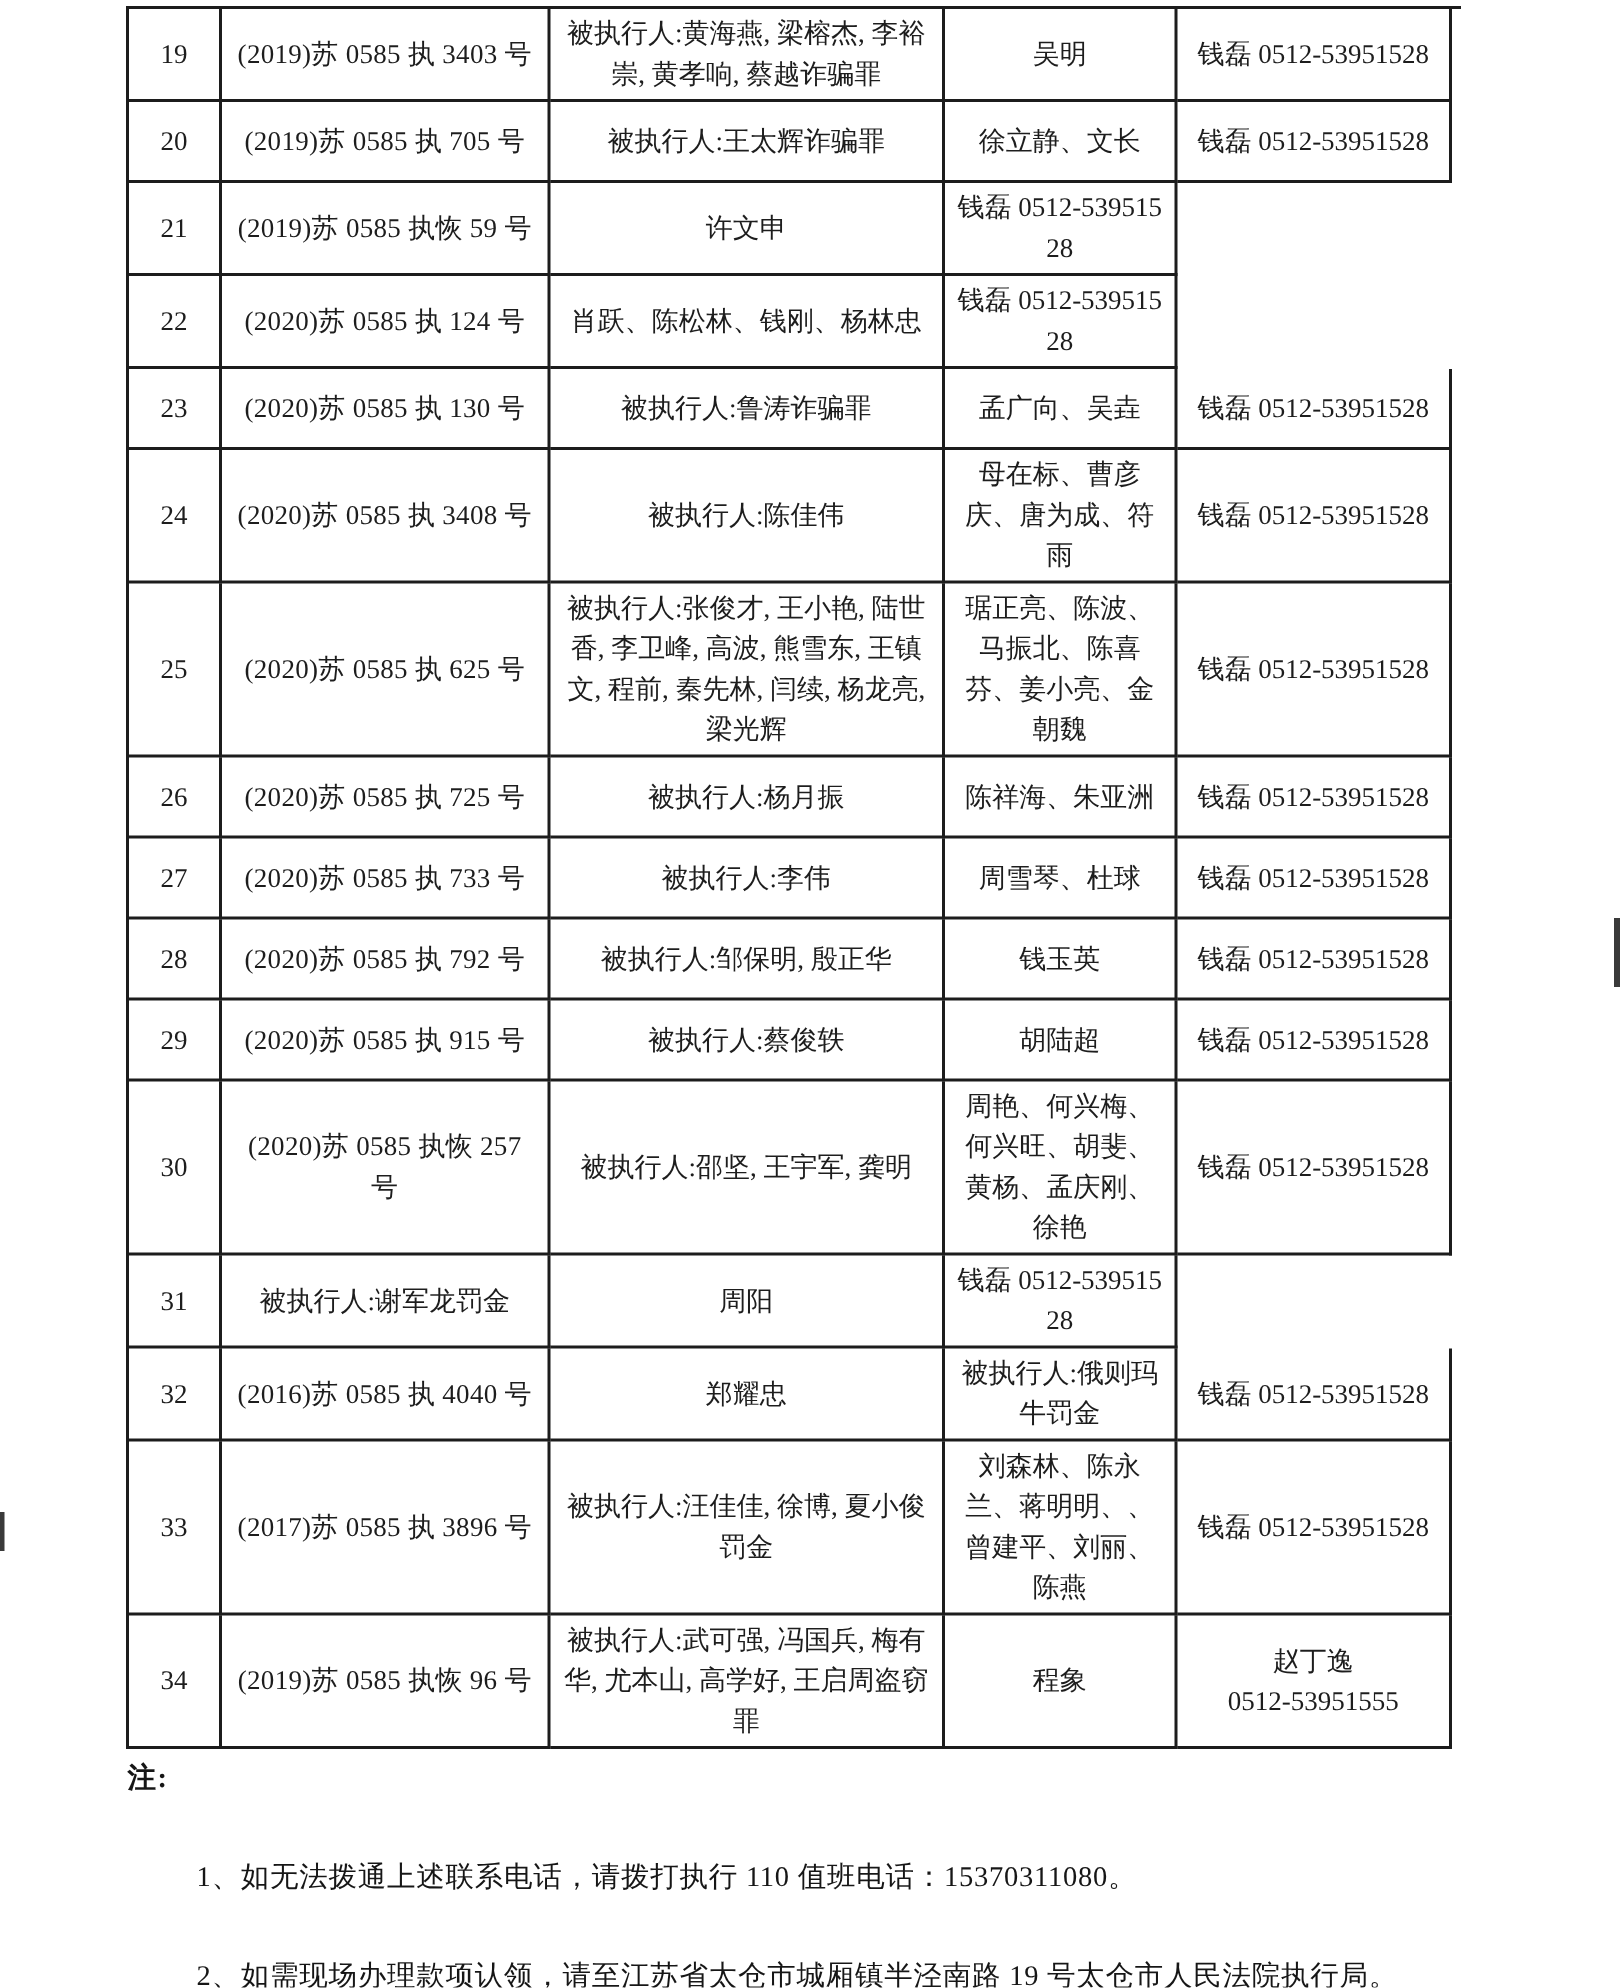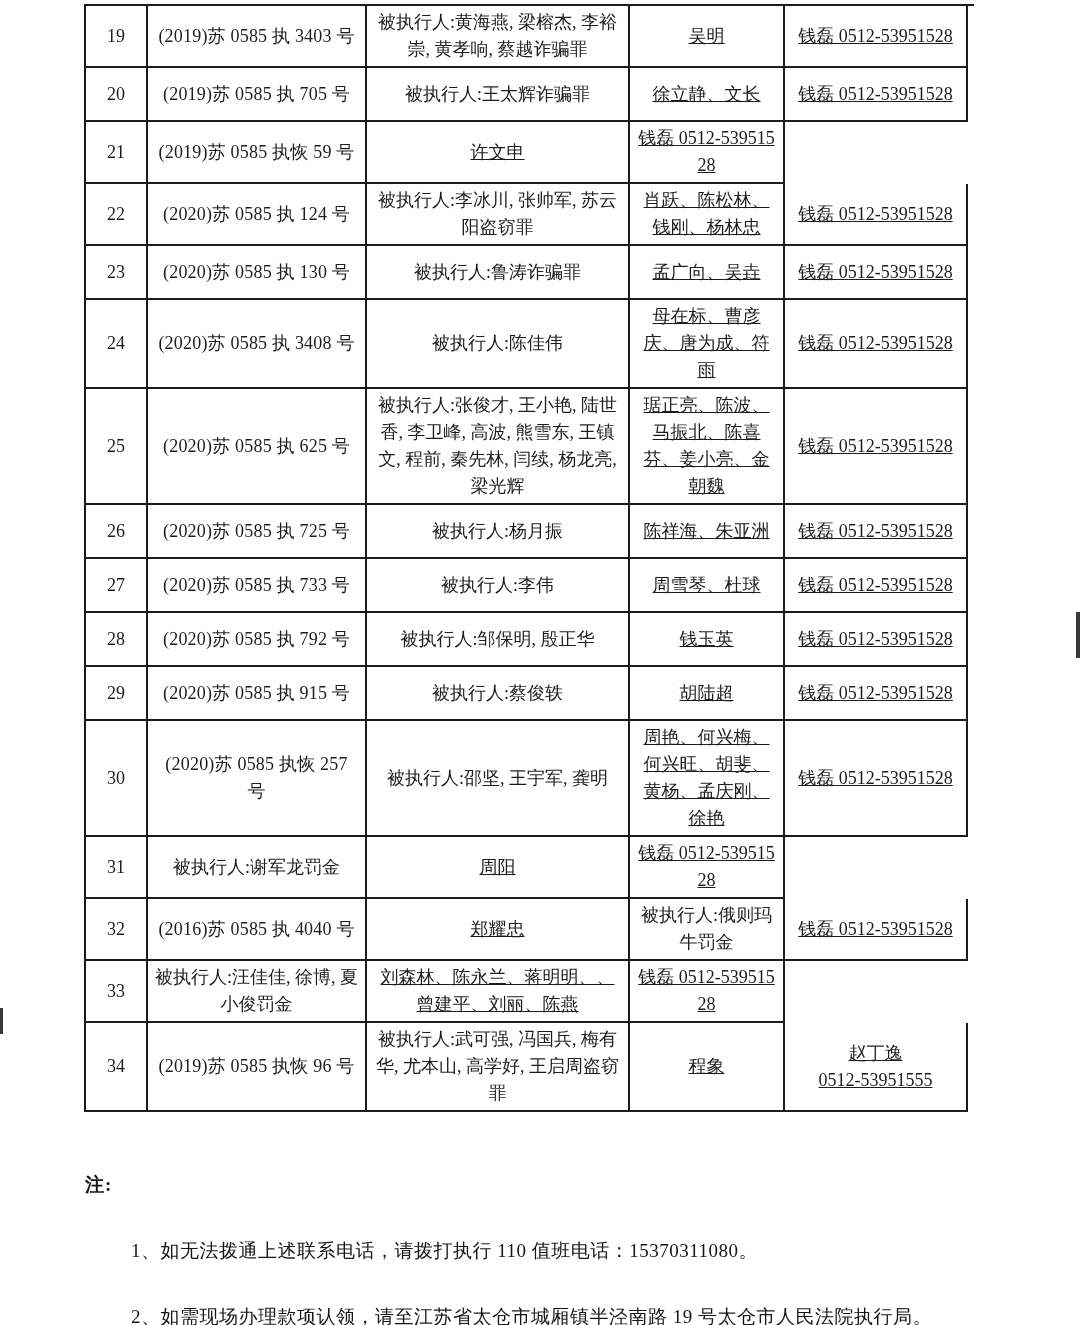--- a/index.html
+++ b/index.html
@@ -39,21 +39,20 @@
     justify-content: center;
     text-align: center;
     font-size: 18px;
     line-height: 27px;
     padding: 3px 6px;
     box-sizing: border-box;
     word-break: break-all;
   }
   .col-claimant, .col-contact {
     white-space: pre-line;
-    text-decoration: underline;
   }
   .col-case { letter-spacing: 0.2px; text-align: center; }
   .notes {
     position: absolute;
     left: 85px;
     top: 1172px;
     width: 930px;
     font-size: 19px;
     color: #161616;
   }
@@ -108,21 +107,20 @@
     <div class="tr">
       <div class="td col-no">21</div>
       <div class="td col-case">(2019)苏 0585 执恢 59 号</div>
       <div class="td col-claimant">许文申</div>
       <div class="td col-contact">钱磊 0512-53951528</div>
     </div>
 
     <div class="tr">
       <div class="td col-no">22</div>
       <div class="td col-case">(2020)苏 0585 执 124 号</div>
-      <div class="td col-subject">被执行人:李冰川, 张帅军, 苏云阳盗窃罪</div>
       <div class="td col-claimant">肖跃、陈松林、钱刚、杨林忠</div>
       <div class="td col-contact">钱磊 0512-53951528</div>
     </div>
 
     <div class="tr">
       <div class="td col-no">23</div>
       <div class="td col-case">(2020)苏 0585 执 130 号</div>
       <div class="td col-subject">被执行人:鲁涛诈骗罪</div>
       <div class="td col-claimant">孟广向、吴垚</div>
       <div class="td col-contact">钱磊 0512-53951528</div>
@@ -194,20 +192,21 @@
     <div class="tr">
       <div class="td col-no">32</div>
       <div class="td col-case">(2016)苏 0585 执 4040 号</div>
       <div class="td col-claimant">郑耀忠</div>
       <div class="td col-subject">被执行人:俄则玛牛罚金</div>
       <div class="td col-contact">钱磊 0512-53951528</div>
     </div>
 
     <div class="tr">
       <div class="td col-no">33</div>
+      <div class="td col-case">(2017)苏 0585 执 3896 号</div>
       <div class="td col-subject">被执行人:汪佳佳, 徐博, 夏小俊罚金</div>
       <div class="td col-claimant">刘森林、陈永兰、蒋明明、、曾建平、刘丽、陈燕</div>
       <div class="td col-contact">钱磊 0512-53951528</div>
     </div>
 
     <div class="tr">
       <div class="td col-no">34</div>
       <div class="td col-case">(2019)苏 0585 执恢 96 号</div>
       <div class="td col-subject">被执行人:武可强, 冯国兵, 梅有华, 尤本山, 高学好, 王启周盗窃罪</div>
       <div class="td col-claimant">程象</div>

